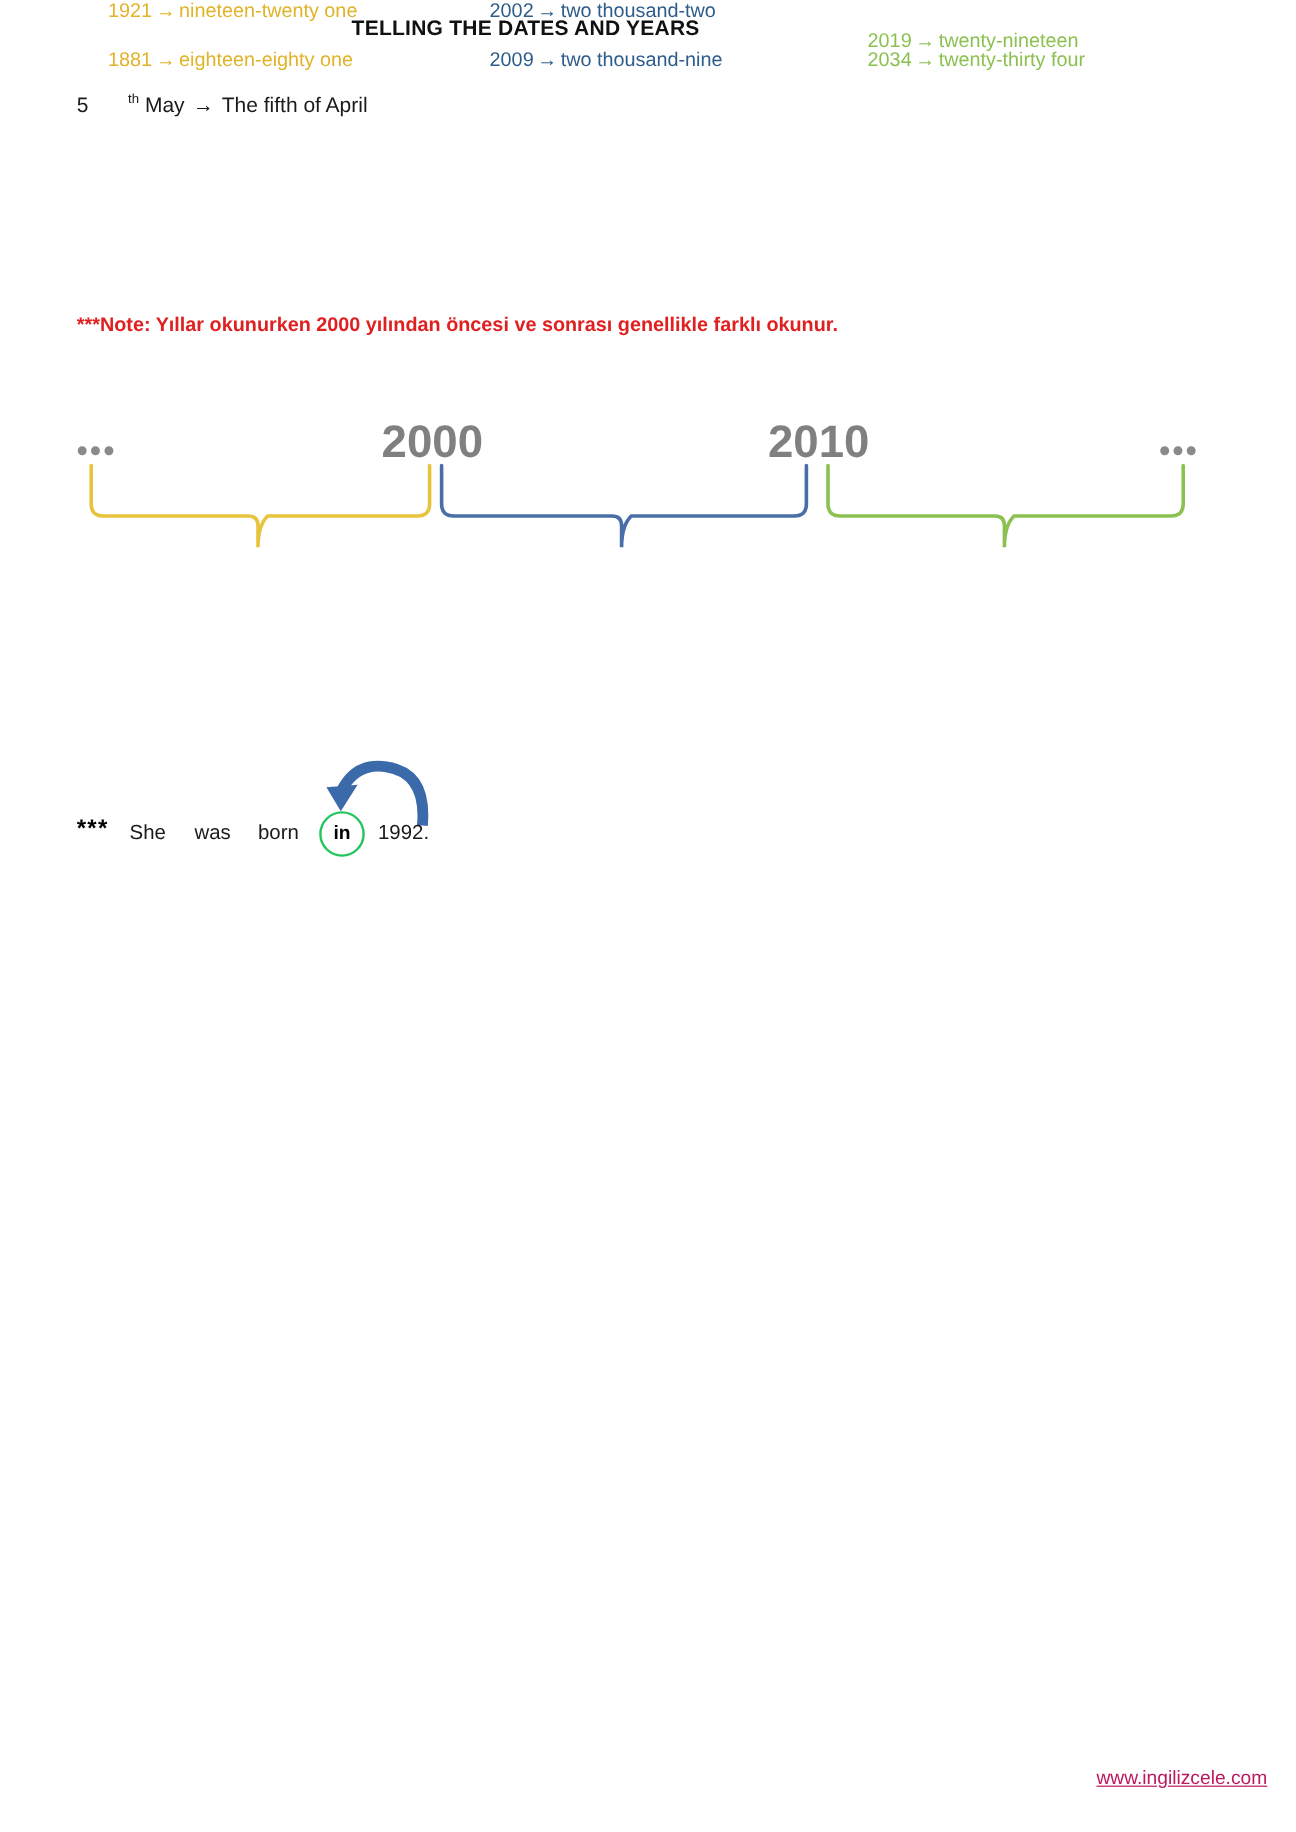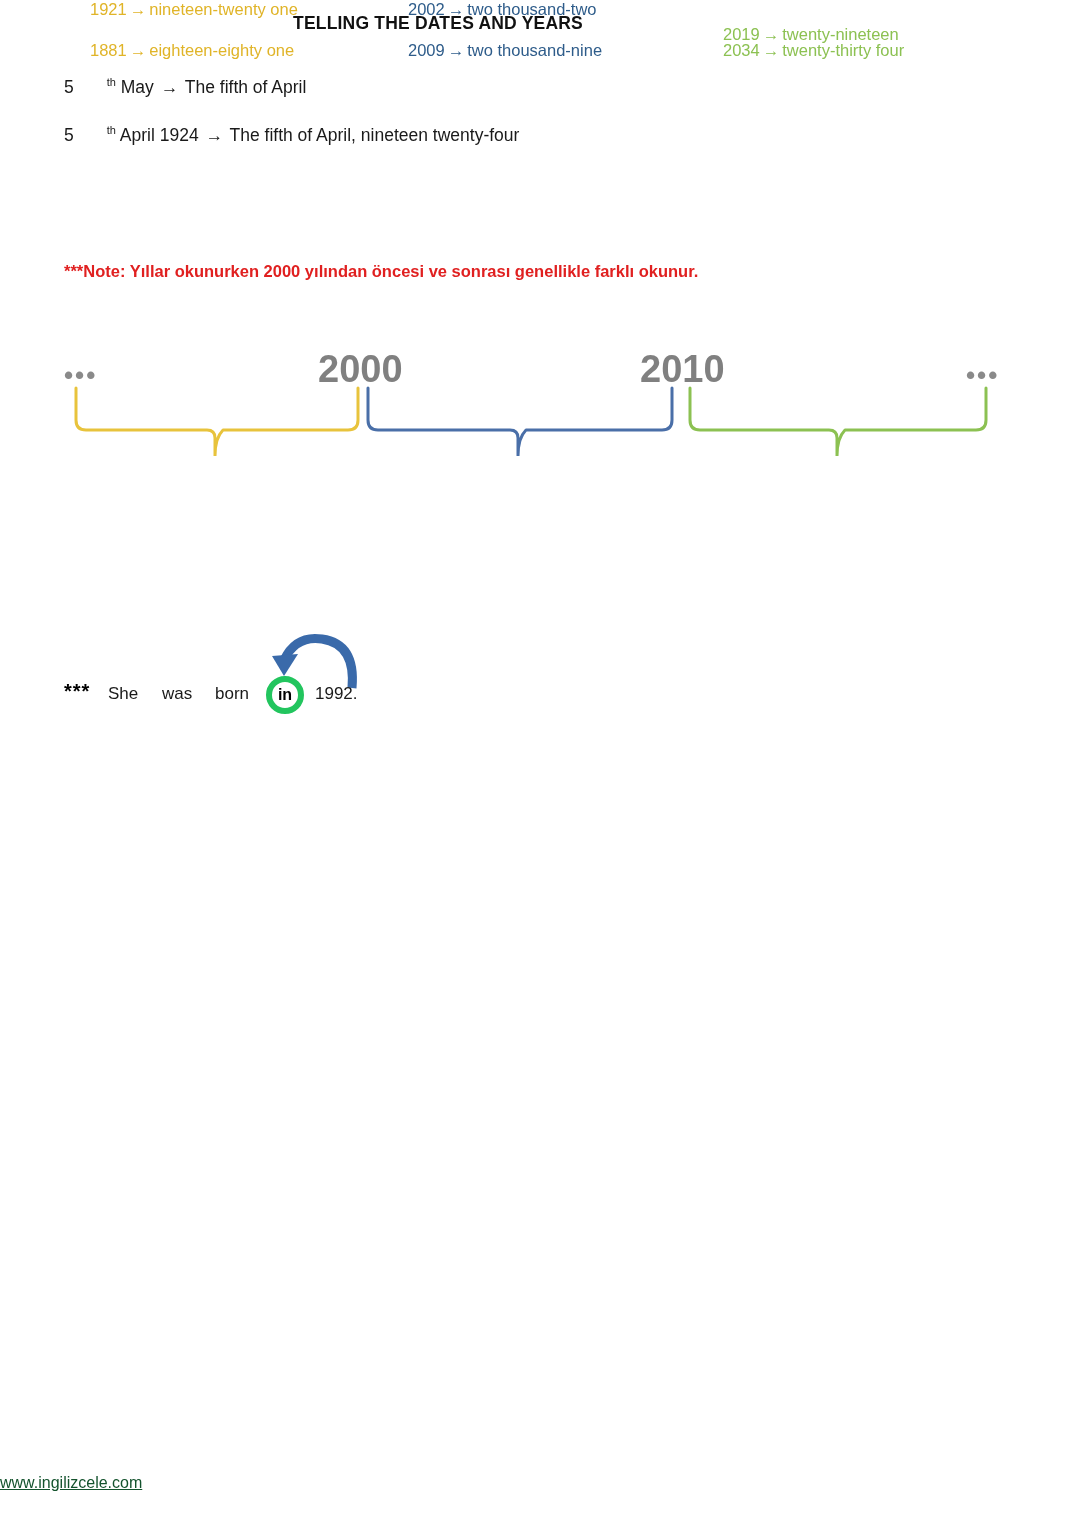--- a/index.html
+++ b/index.html
@@ -136,21 +136,21 @@
   .w-was  { left: 98px; }
   .w-born { left: 151px; }
   .w-year { left: 251px; }
 
   .in-circle {
     position: absolute;
     left: 202px;
     top: 4px;
     width: 38px;
     height: 38px;
-    border: 6px solid #22c55e;
+    border: 2px solid #22c55e;
     border-radius: 50%;
     box-sizing: border-box;
     display: flex;
     align-items: center;
     justify-content: center;
     font-size: 16px;
     font-weight: bold;
     color: #000;
   }
   .curve-arrow-svg {
@@ -160,40 +160,37 @@
     width: 110px;
     height: 62px;
   }
 
   
   .footer-link {
     position: absolute;
     left: 0;
     top: 1474px;
     width: 1056px;
-    text-align: left;
+    text-align: right;
     font-size: 16px;
-    color: #14532d;
+    color: #be185d;
     text-decoration: underline;
   }
 </style>
 </head>
 <body>
 
 <div class="page">
 
   <div class="doc-title">TELLING THE DATES AND YEARS</div>
 
   <div class="date-line dl-1">
     <span>5</span><span class="sup">th</span><span> May </span><span class="arrow">→</span><span> The fifth of April</span>
   </div>
 
-  <div class="date-line dl-2">
-    <span>5</span><span class="sup">th</span><span> April 1924 </span><span class="arrow">→</span><span> The fifth of April, nineteen twenty-four</span>
-  </div>
 
 
   <div class="note-red">***Note: Yıllar okunurken 2000 yılından öncesi ve sonrası genellikle farklı okunur.</div>
 
   <div>
 
     <div class="tl-ellipsis tl-ellipsis-left">•••</div>
     <div class="tl-ellipsis tl-ellipsis-right">•••</div>
 
     <div class="tl-year tl-year-2000">2000</div>

